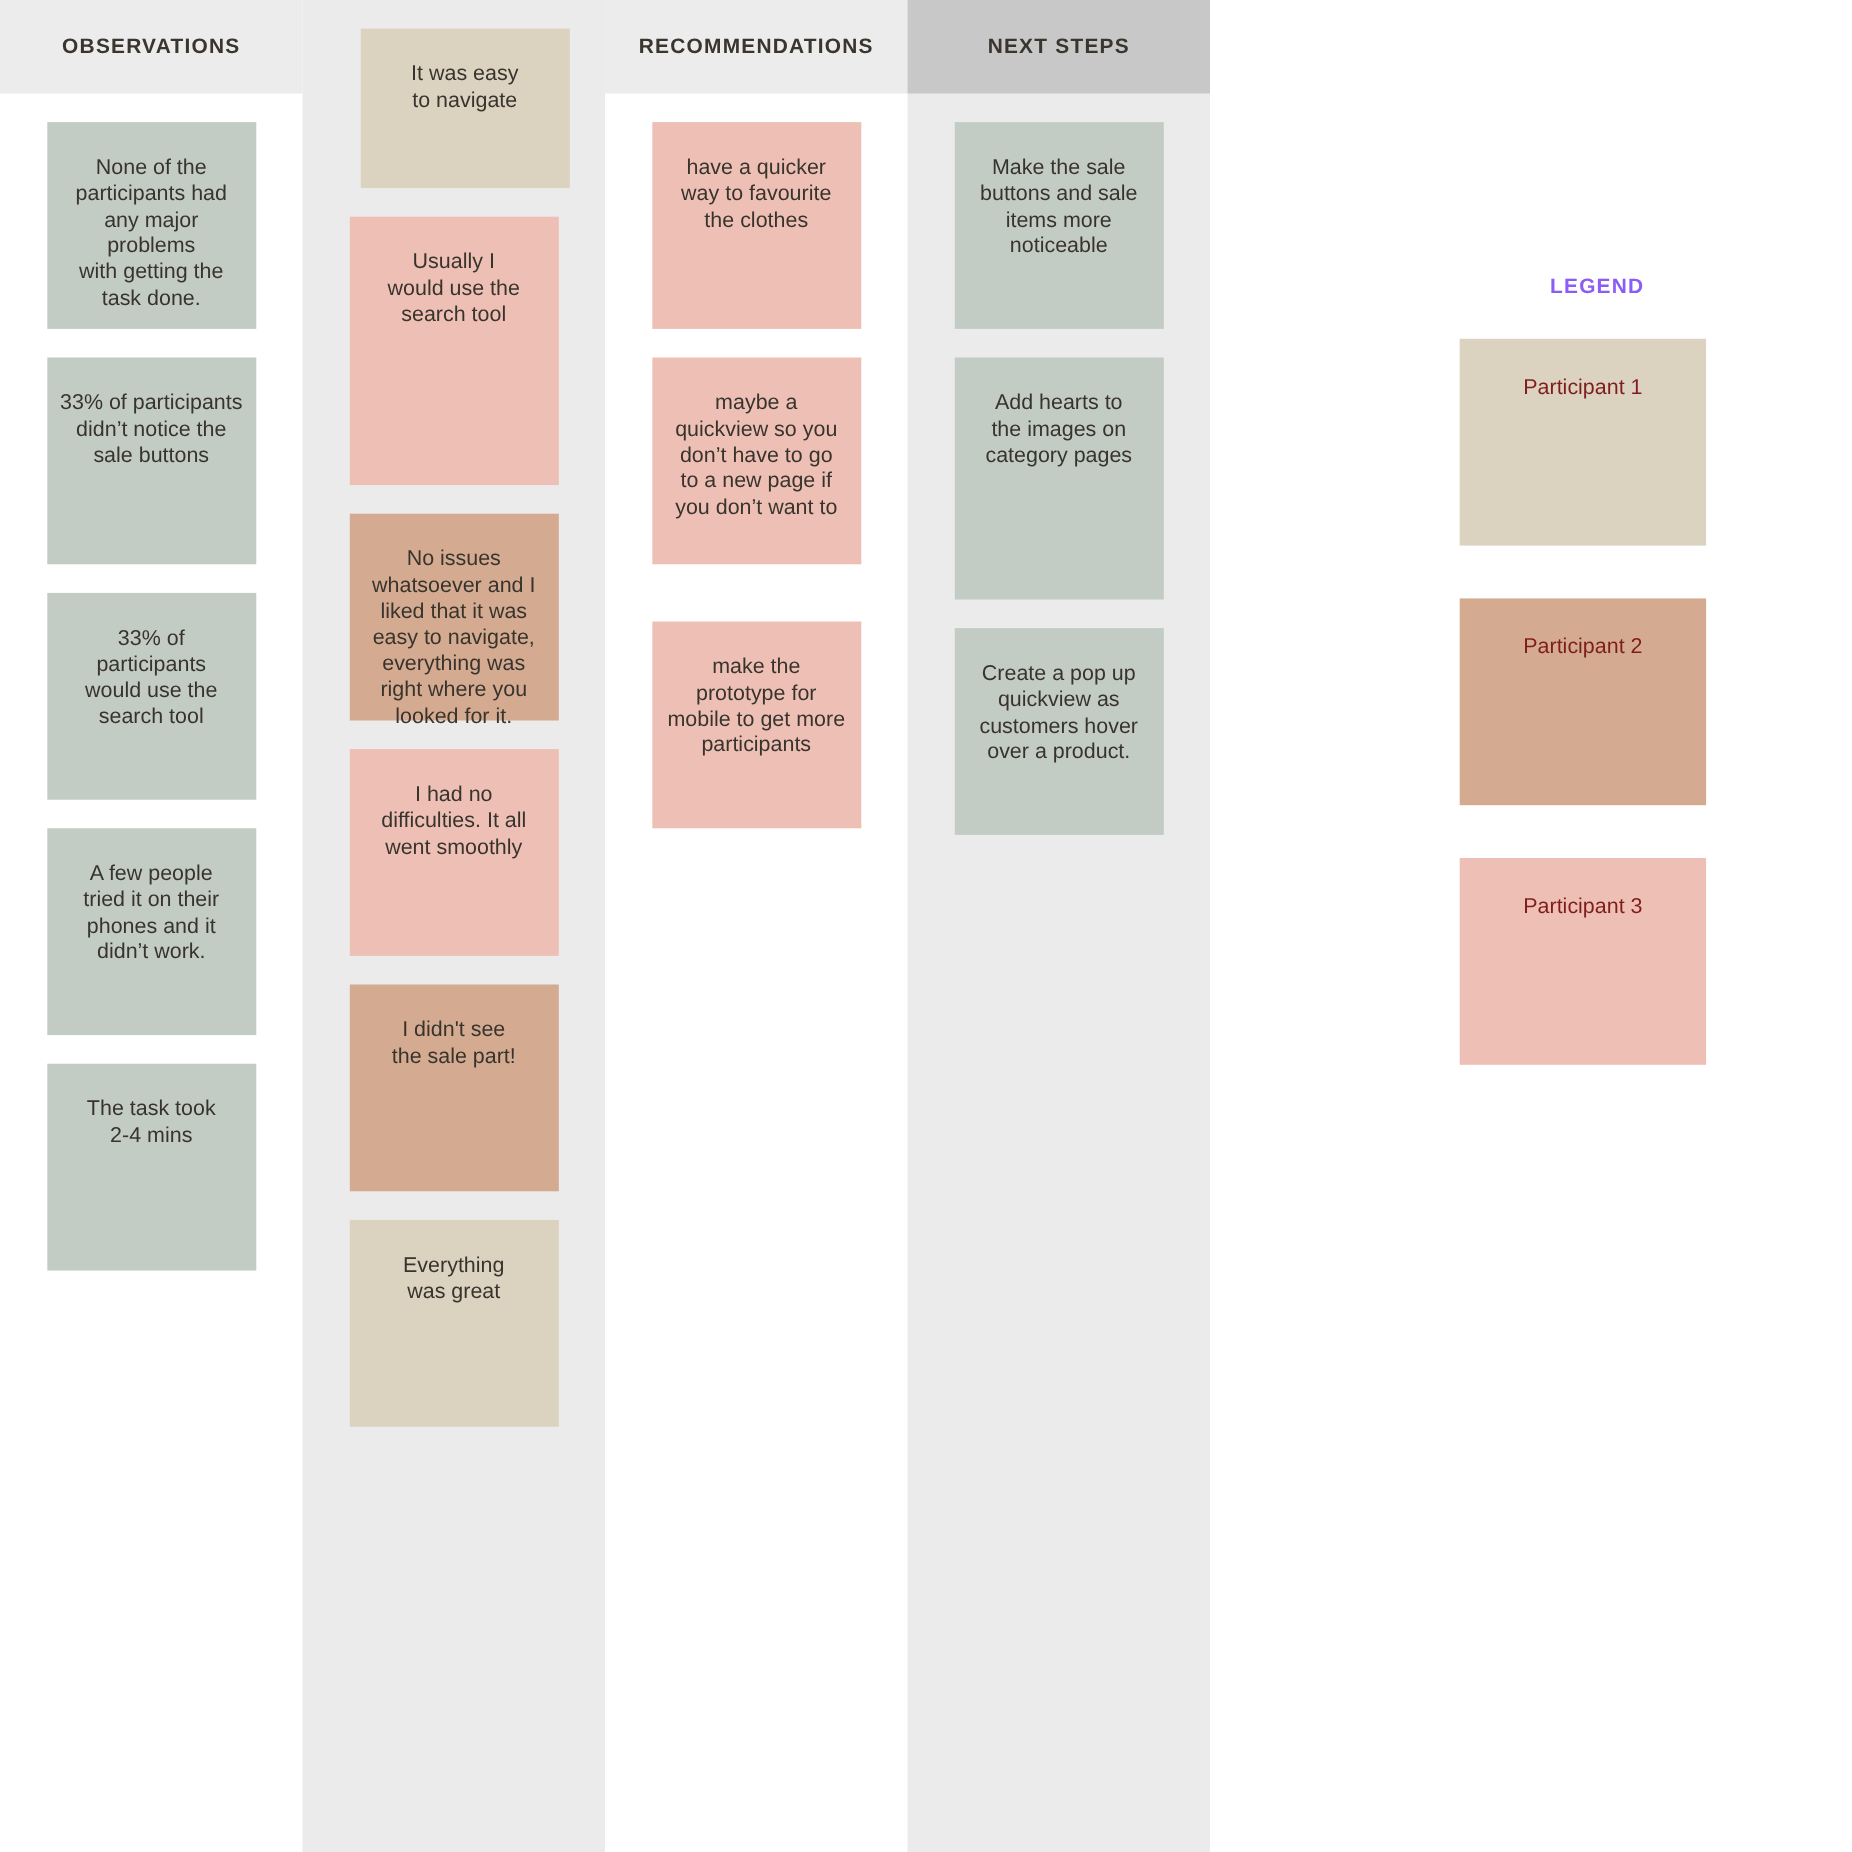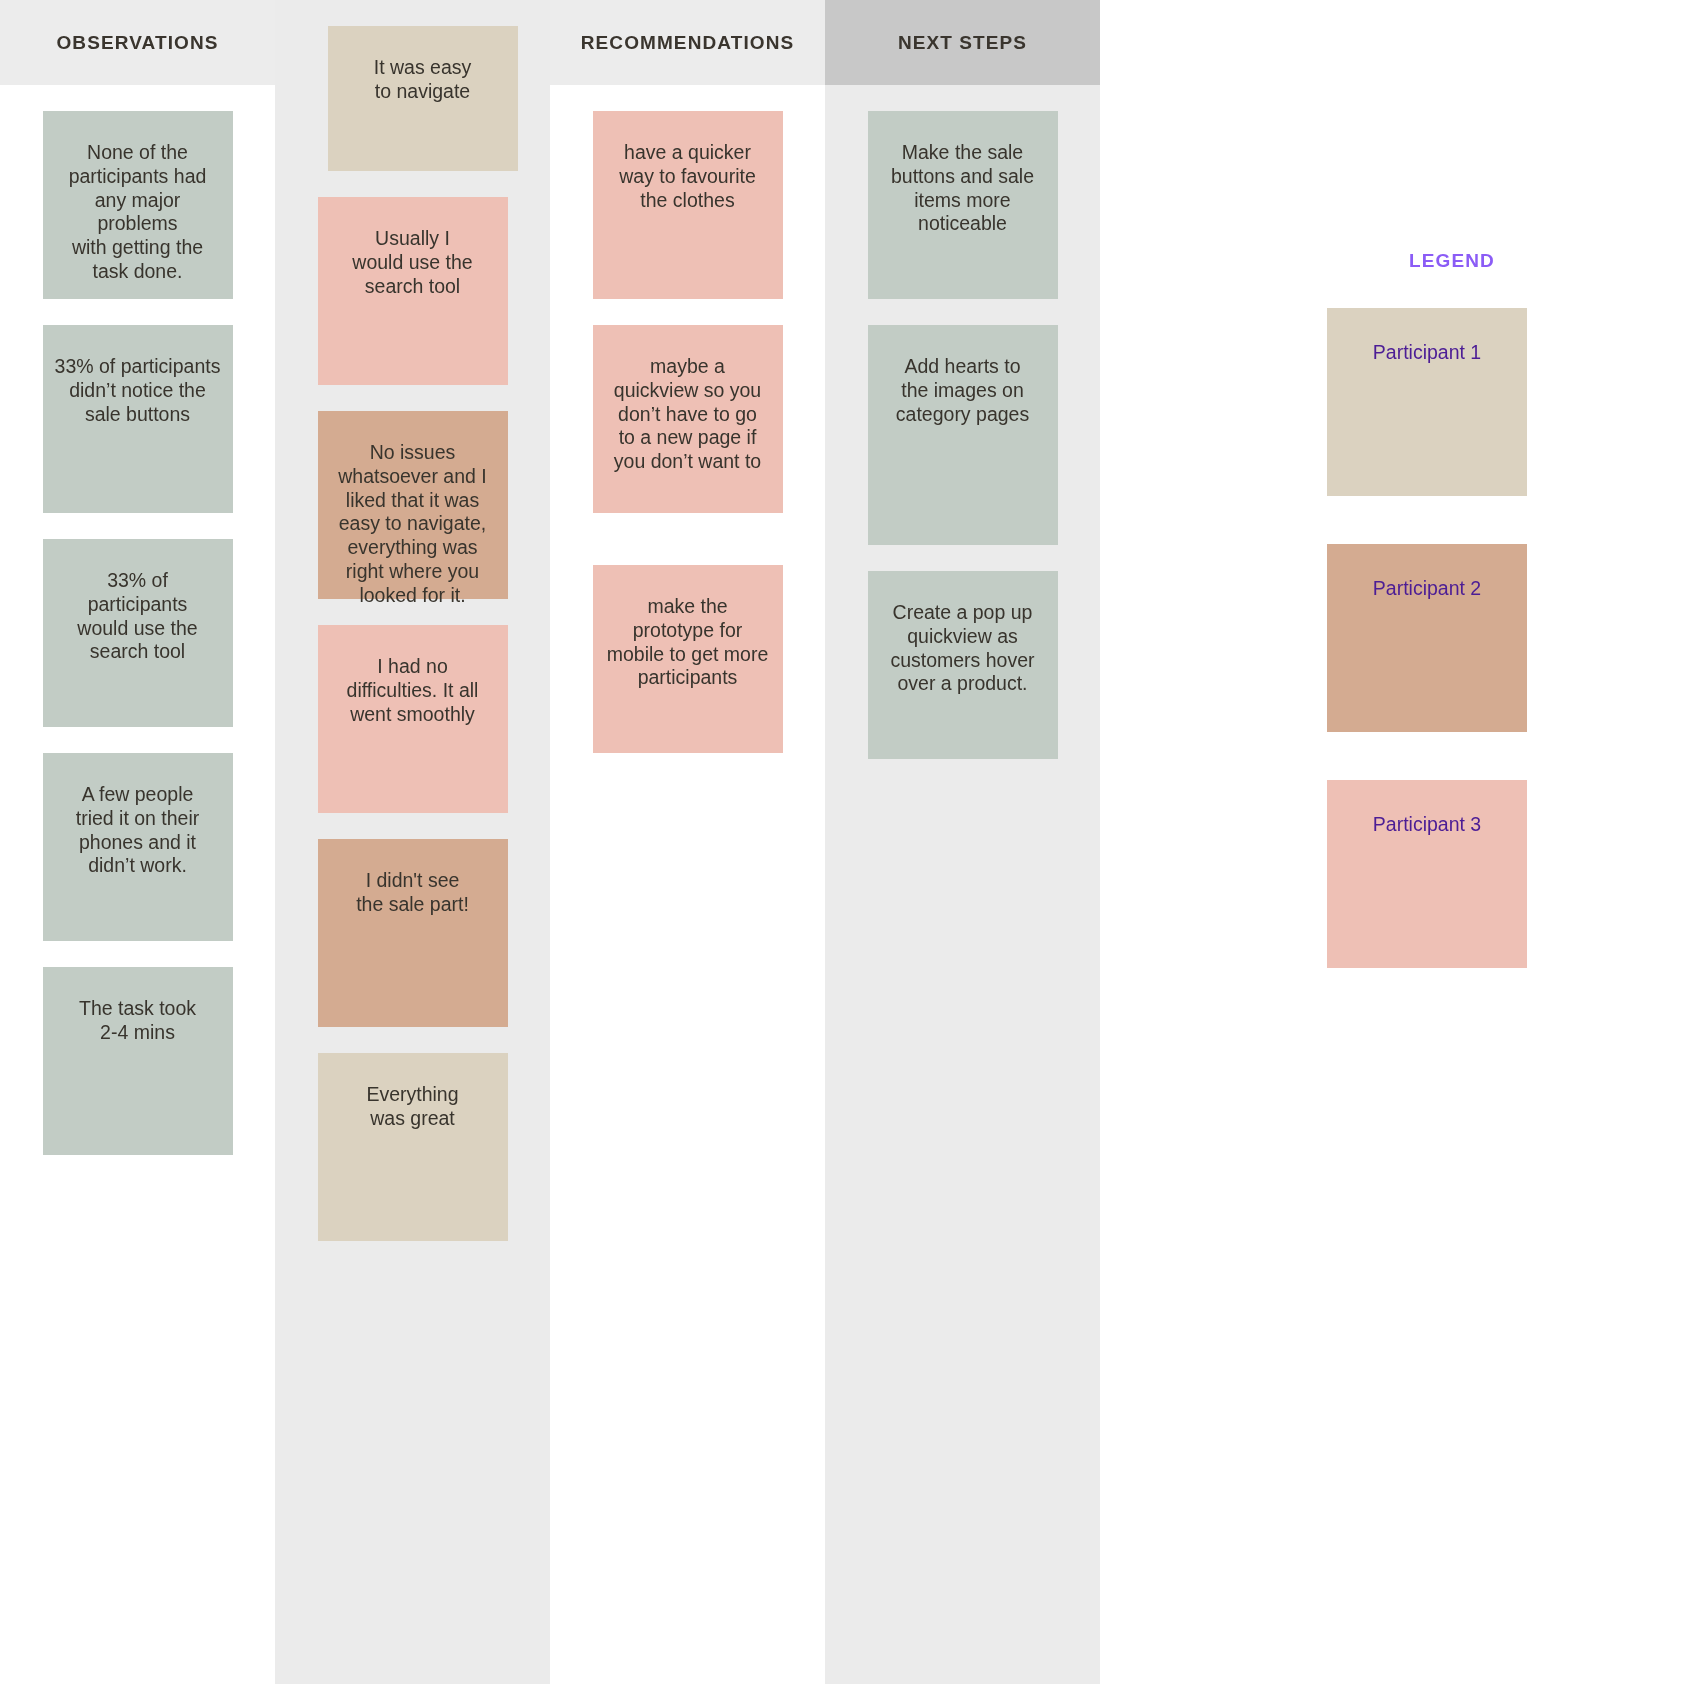--- a/index.html
+++ b/index.html
@@ -87,28 +87,28 @@
   }
   #legend-title {
     text-align: center;
     font-size: 19px;
     font-weight: bold;
     letter-spacing: 1.1px;
     color: #8b5cf6;
     margin-bottom: 36px;
   }
   .legend-item {
-    width: 200px;
+    width: 224px;
     display: flex;
     align-items: flex-start;
     justify-content: center;
     text-align: center;
     font-size: 19.5px;
     line-height: 1.22;
-    color: #4c1d95;
+    color: #7f1d1d;
     padding-top: 33px;
     box-sizing: border-box;
     margin-bottom: 48px;
   }
 </style>
 </head>
 <body>
 
 <div id="board">
     <div class="column shade-none">
@@ -131,21 +131,21 @@
 phones and it
 didn’t work.</div>
         <div class="card" style="background: rgb(194, 204, 197); height: 188px;">The task took
 2-4 mins</div>
       </div>
     </div>
     <div class="column shade-light">
       <div class="col-body">
         <div class="card" style="background: rgb(219, 210, 192); height: 145px; margin-left: 20px;">It was easy
 to navigate</div>
-        <div class="card" style="background: rgb(238, 192, 181); height: 188px; text-align: center;">Usually I
+        <div class="card" style="background: rgb(238, 192, 181); height: 244px; text-align: center;">Usually I
 would use the
 search tool</div>
         <div class="card" style="background: rgb(212, 171, 145); height: 188px;">No issues
 whatsoever and I
 liked that it was
 easy to navigate,
 everything was
 right where you
 looked for it.</div>
         <div class="card" style="background: rgb(238, 192, 181); height: 188px;">I had no

